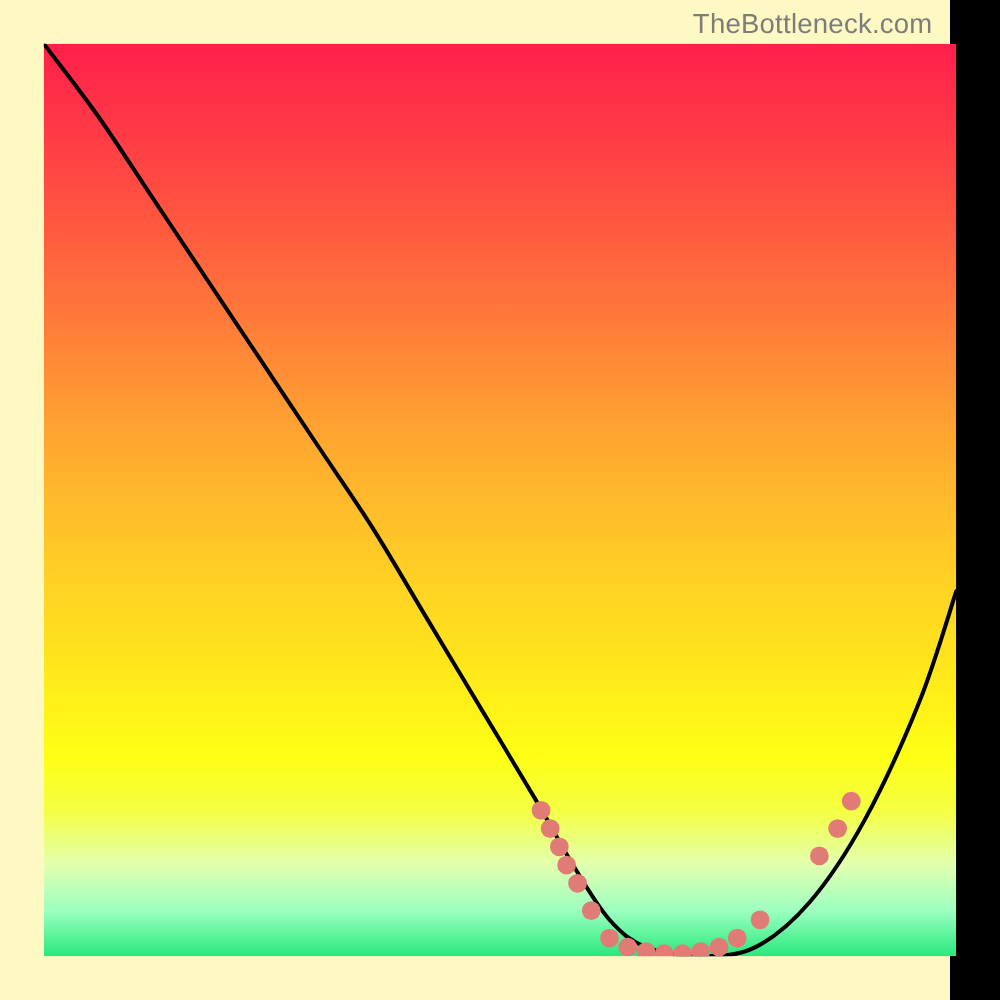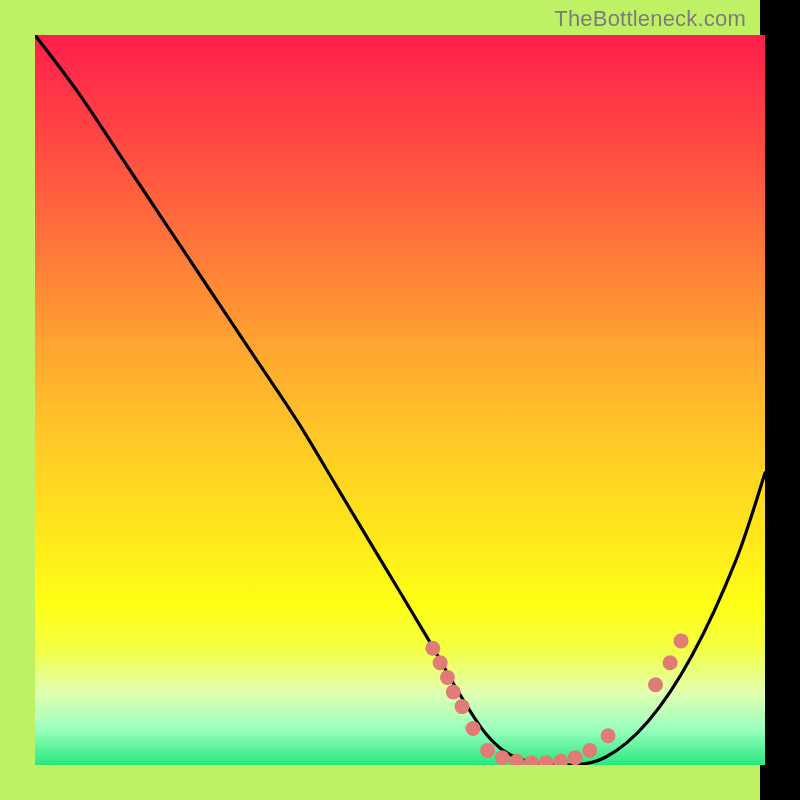--- a/index.html
+++ b/index.html
@@ -8,21 +8,21 @@
     width: 800px;
     height: 800px;
     background: #000;
     overflow: hidden;
     font-family: Arial, Helvetica, sans-serif;
   }
   .frame {
     position: absolute;
     left: 0; top: 0;
     width: 760px; height: 800px;
-    background: #bef264;
+    background: #fef9c3;
   }
   .plot-area {
     position: absolute;
     left: 35px;
     top: 35px;
     width: 730px;
     height: 730px;
     overflow: hidden;
   }
   .gradient {

